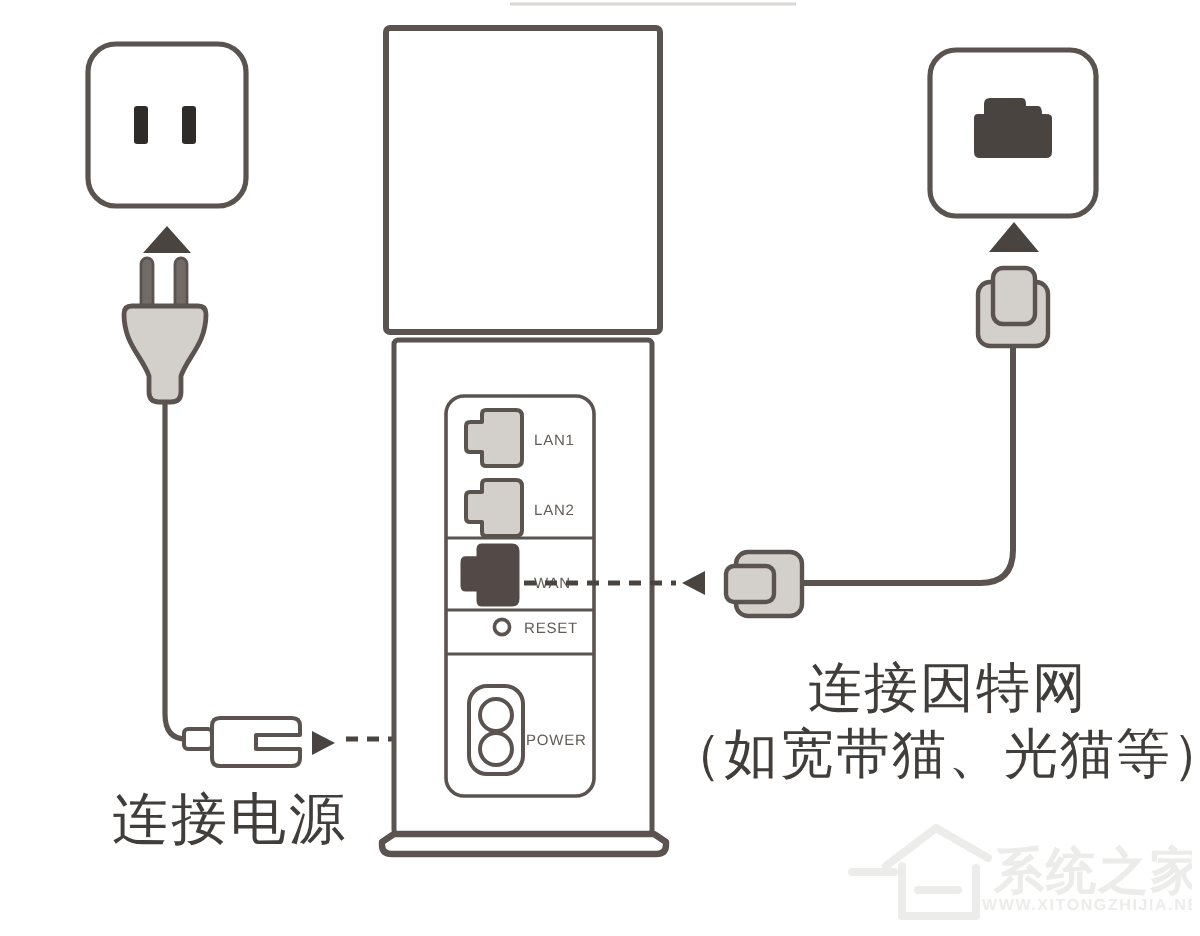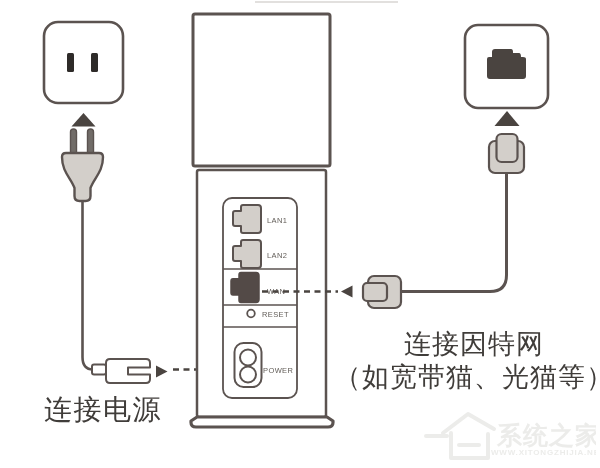--- a/index.html
+++ b/index.html
@@ -35,21 +35,21 @@
   .port{fill:var(--port-fill);stroke:var(--line);stroke-width:2;stroke-linejoin:round;}
   .wan{fill:var(--wan-fill);stroke:var(--wan-fill);stroke-width:1.5;stroke-linejoin:round;}
   .port-rect{fill:var(--port-fill);stroke:var(--line);stroke-width:2.2;}
   .whitepart{fill:#ffffff;stroke:var(--line);stroke-width:2;stroke-linejoin:round;}
   .port-label{font:7.5px "Liberation Sans",sans-serif;fill:var(--label);letter-spacing:.4px;}
   .wm{stroke:var(--watermark);stroke-width:4;fill:none;stroke-linecap:round;stroke-linejoin:round;}
   .artifact{stroke:#d9d6d3;stroke-width:1.5;}
 
   
   .caption{position:absolute;z-index:2;color:var(--caption);font-weight:500;}
-  .caption-power{left:44px;top:391px;font-size:28px;letter-spacing:1.5px;white-space:nowrap;}
+  .caption-power{left:56px;top:391px;font-size:28px;letter-spacing:1.5px;white-space:nowrap;}
   .caption-internet{left:324px;top:328px;width:300px;text-align:center;font-size:27px;line-height:33px;letter-spacing:1px;}
   .wm-name{position:absolute;z-index:2;left:497px;top:419px;font-size:25px;letter-spacing:1px;color:var(--watermark);font-weight:700;white-space:nowrap;}
   .wm-url{position:absolute;z-index:2;left:491px;top:448px;font-size:8px;letter-spacing:.8px;color:var(--watermark);font-weight:700;white-space:nowrap;}
 </style>
 </head>
 <body>
 
 <div class="canvas">
 
   <svg width="600" height="468" viewBox="0 0 600 468">

